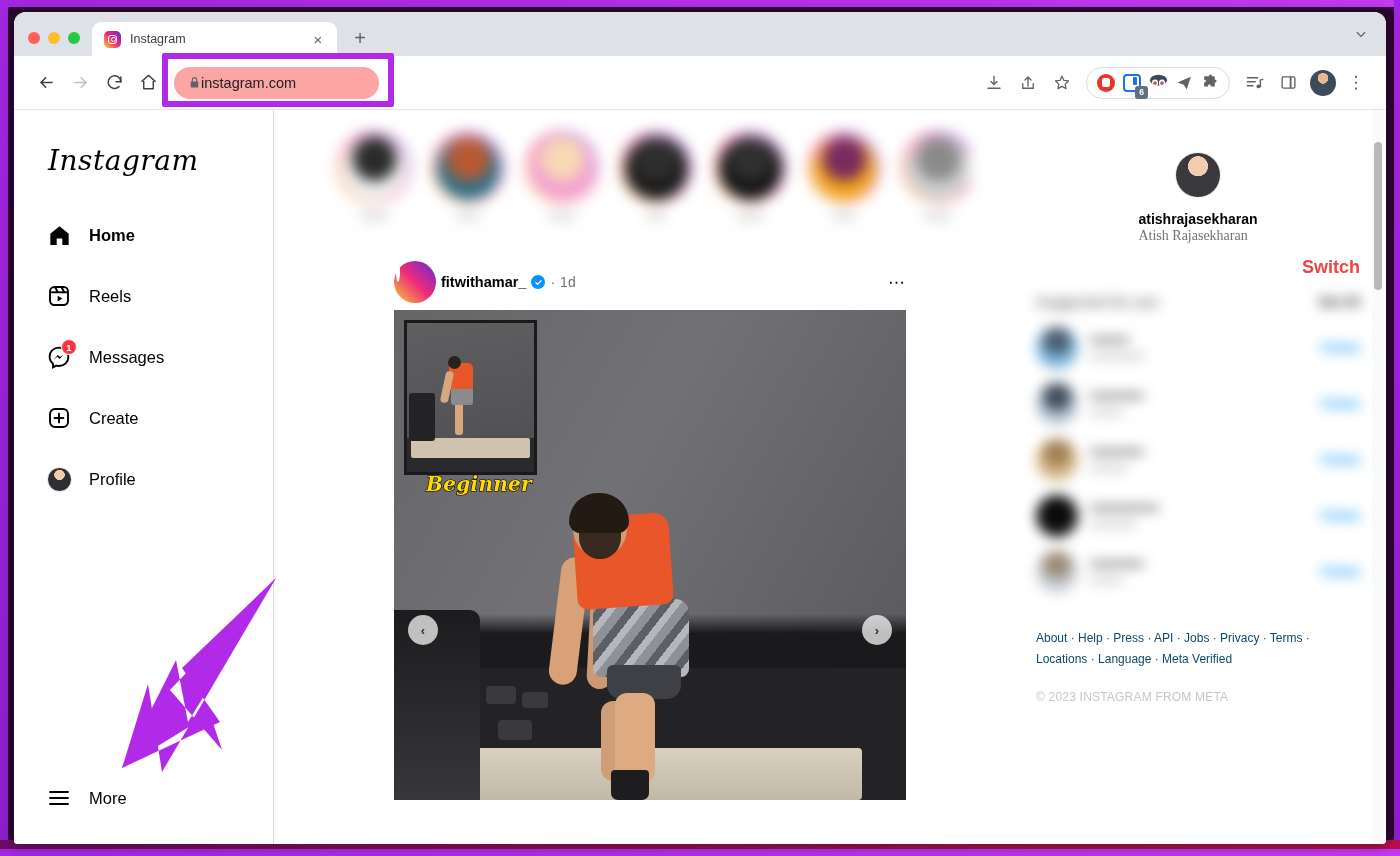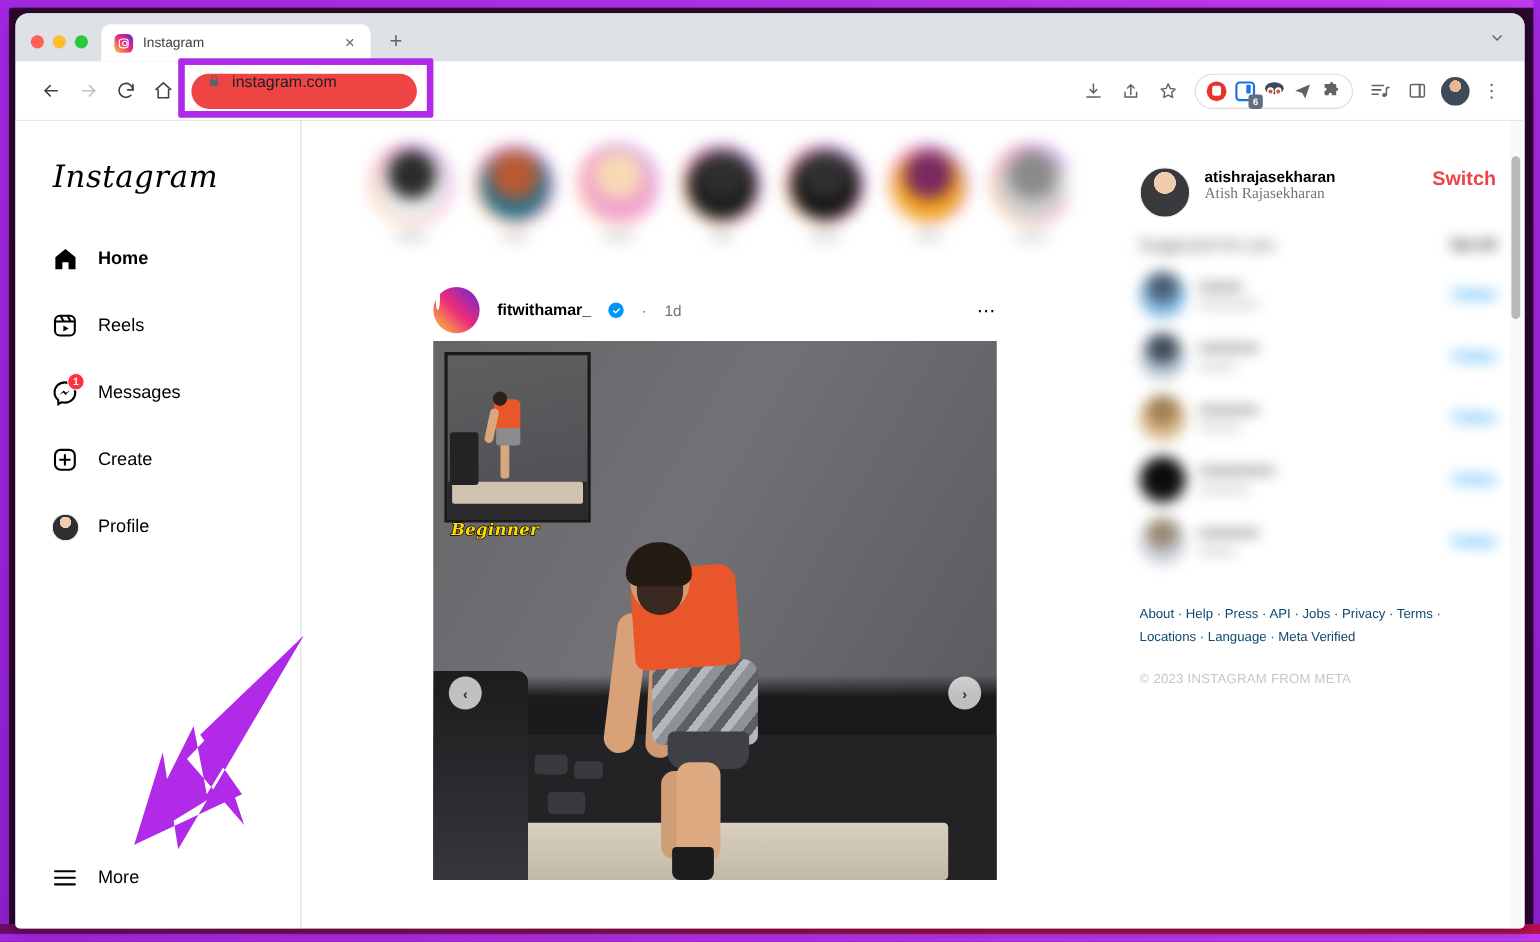--- a/index.html
+++ b/index.html
@@ -121,22 +121,22 @@
 
   #urlbar-wrap { position: relative; margin-left: 8px; width: 580px; }
   #urlbar-highlight {
     position: absolute; left: -12px; top: -14px;
     width: 232px; height: 54px;
     border: 6px solid #b02ae8;
     border-radius: 2px;
     pointer-events:none;
   }
   #urlbar {
-    height: 32px; background:#ef4444; border-radius: 16px;
-    display:flex; gap:10px;
+    height: 32px; background:#fca5a5; border-radius: 16px;
+    display:flex; align-items:center; 
     padding: 0 14px; position: relative; width: 205px;
   }
   #url-text { font-size: 14.5px; color:#202124; }
 
   #toolbar-spacer { flex:1; }
   #toolbar-right { display:flex; align-items:center; gap: 2px; }
   .tbicon {
     width:32px;height:32px;border-radius:50%;
     display:flex;align-items:center;justify-content:center;
     color:#5f6368; flex:0 0 auto;
@@ -240,21 +240,21 @@
     padding: 2.5px; margin: 0 auto;
     background: linear-gradient(45deg,#f9ce34,#ee2a7b,#6228d7);
   }
   .story-img { width:100%;height:100%;border-radius:50%;border:2.5px solid #fff; }
   .story-name {
     font-size: 11px; color:#555; margin-top:6px;
     white-space:nowrap; overflow:hidden;
   }
 
   #post { width: 512px; margin: 0 auto; }
-  #post-header { display:flex; align-items:center; gap: 16px; height: 56px; }
+  #post-header { display:flex; align-items:center; gap: 5px; height: 56px; }
   #post-avatar-ring {
     width: 42px;height:42px;border-radius:50%;padding:2px;
     background: linear-gradient(45deg,#f9ce34,#ee2a7b,#6228d7);
     flex:0 0 42px;
   }
   #post-avatar {
     width:100%;height:100%;border-radius:50%;border:2px solid #fff;
     background: radial-gradient(circle at 50% 34%, #cf9d74 0 22%, #2b4029 23% 100%);
   }
   #post-user { font-size: 14.5px; font-weight:700; color:#000; }
@@ -293,24 +293,24 @@
   .t-short { position:absolute; left:10px; top:24px; width:22px;height:18px;background:#8b8b8e;border-radius:3px; }
   .t-leg { position:absolute; left:14px; top:40px; width:8px;height:32px;background:#d8a77e;border-radius:3px; }
   .t-arm { position:absolute; left:2px; top:8px; width:8px;height:32px;background:#d8a77e;border-radius:4px;transform:rotate(12deg); }
   #thumb-mat {
     position:absolute; left:4px; bottom:14px; right:4px; height:20px;
     background:#cfc3b0; border-radius:2px;
   }
   #thumb-floor { position:absolute; left:0;right:0;bottom:0;height:34px;background:#2a2a2c; }
   #thumb-weights { position:absolute; left:2px; top:70px; width:26px;height:48px;background:#232326;border-radius:3px; }
   #beginner-label {
-    position:absolute; left: 16px; top: 162px;
+    position:absolute; left: 32px; top: 162px;
     font-family: "DejaVu Serif", serif;
     font-weight: 700; font-style: italic;
-    font-size: 15px; color:#ffd900;
+    font-size: 20px; color:#ffd900;
     -webkit-text-stroke: 1.2px #000;
     paint-order: stroke fill;
     letter-spacing: .3px;
   }
 
   
   #fig {
     position:absolute; left: 155px; top: 205px; width: 200px; height: 285px;
   }
   .f-shirt { position:absolute; left:26px; top:0; width:96px;height:92px;
@@ -355,21 +355,21 @@
   }
   #car-prev { left: 14px; }
   #car-next { right: 14px; }
 
   
   #ig-right {
     width: 360px; flex:0 0 360px;
     padding: 42px 26px 0 10px;
     position: relative;
   }
-  #me-row { display:flex; gap: 13px; margin-bottom: 4px; }
+  #me-row { display:flex; align-items:center; gap: 13px; margin-bottom: 4px; flex-direction: column; }
   #me-avatar {
     width: 46px;height:46px;border-radius:50%; flex:0 0 46px;
     background: radial-gradient(circle at 50% 30%, #f0cdae 0 26%, #3a3a3e 27% 100%);
     border:1px solid #efefef;
   }
   #me-user { font-size: 14px; font-weight:700; color:#000; }
   #me-name { font-size: 14px; color:#737373; margin-top: 1px; font-family: Liberation Serif, serif; }
   #switch { margin-left:auto; font-size: 18px; font-weight:700; color:#ef4444; }
 
   #sugg-block { filter: blur(6.5px); margin-top: 16px; }

